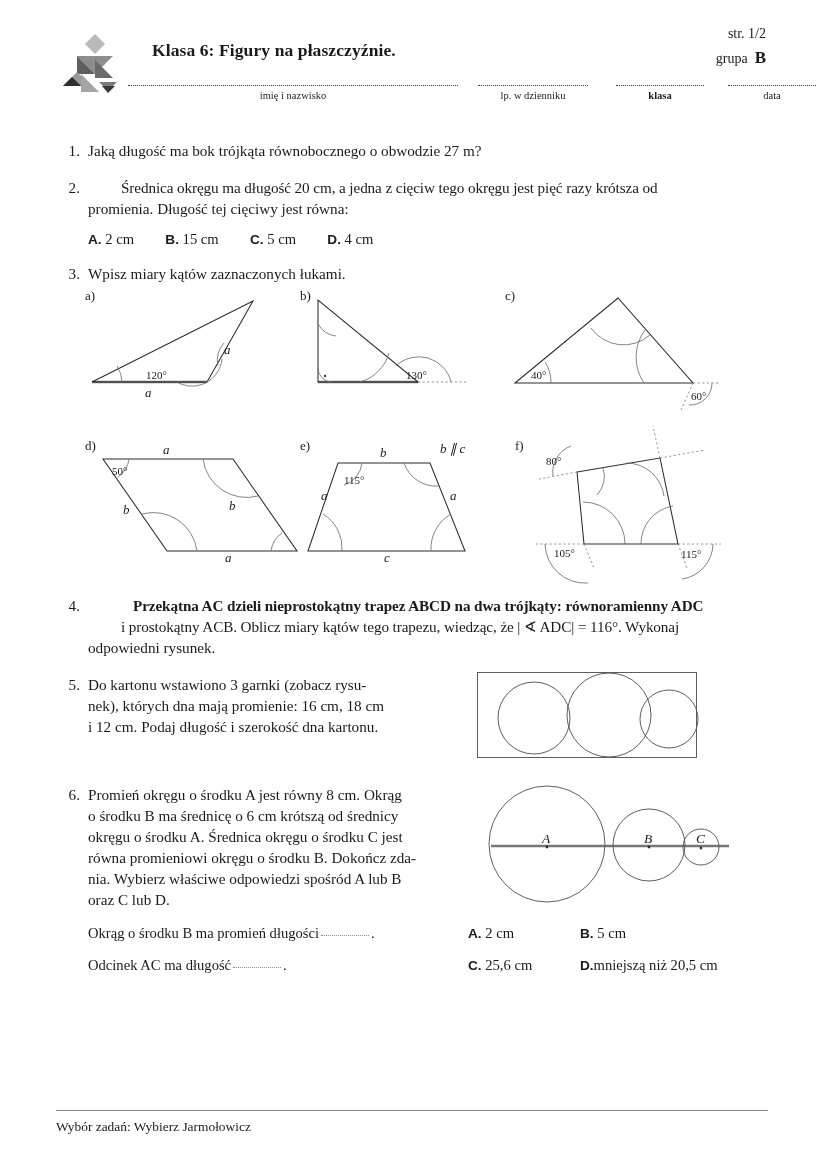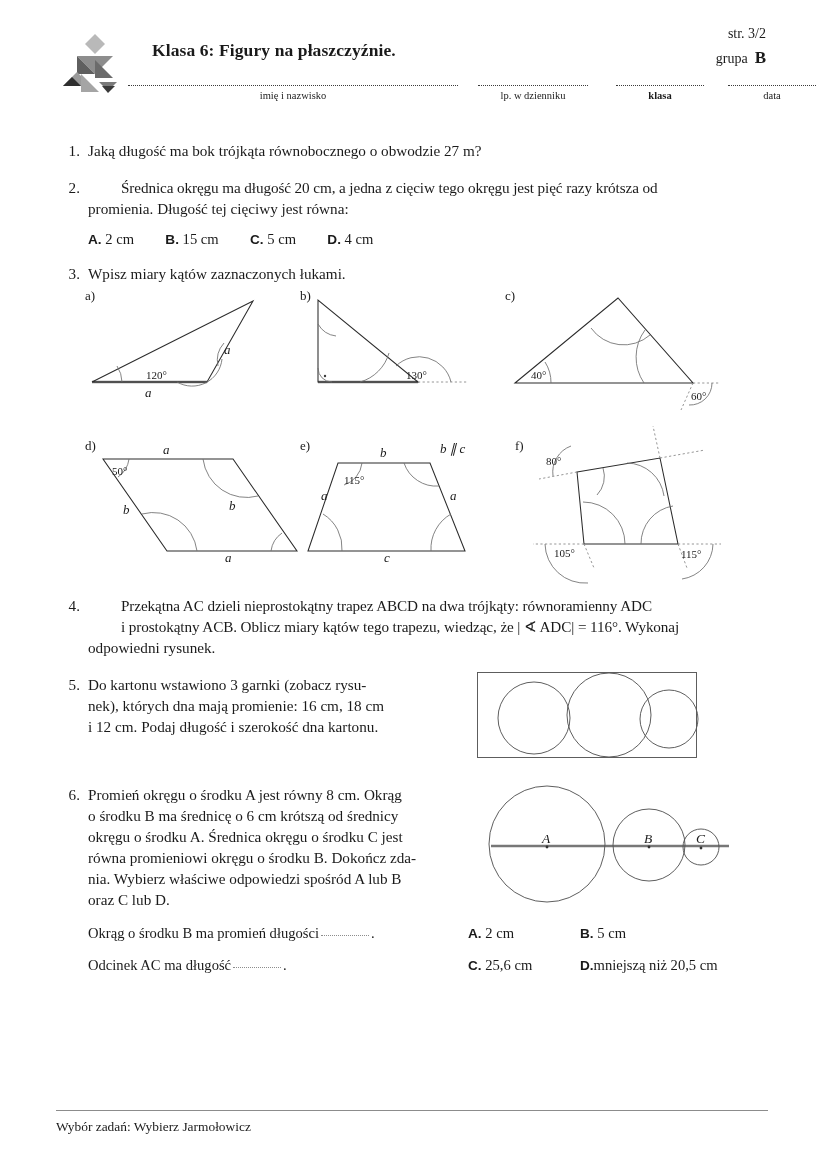--- a/index.html
+++ b/index.html
@@ -84,21 +84,21 @@
         <polygon points="40,30 58,48 40,48" fill="#6b6b6b"></polygon>
         <polygon points="8,56 22,42 36,56" fill="#9a9a9a"></polygon>
         <polygon points="8,56 17,47 26,56" fill="#2f2f2f"></polygon>
         <polygon points="26,44 44,62 26,62" fill="#a5a5a5"></polygon>
         <polygon points="44,52 62,52 53,61" fill="#7a7a7a"></polygon>
         <polygon points="47,56 60,56 53,63" fill="#3a3a3a"></polygon>
       </svg>
     </div>
 
     <div class="doc-title">Klasa 6: Figury na płaszczyźnie.</div>
-    <div class="str">str. 3/2</div>
+    <div class="str">str. 1/2</div>
     <div class="grupa-wrap">
       <span>grupa</span><span class="grupa-letter">B</span>
     </div>
 
     <div class="fieldrow">
       <div class="field f1">
         <div class="dots"></div>
         <div class="fieldlabel">imię i nazwisko</div>
       </div>
       <div class="field f2">
@@ -250,21 +250,21 @@
       <path class="thin" d="M30,112 A40,40 0 0 0 73,151"></path>
       <path class="thin" d="M198,112 A36,36 0 0 1 167,147"></path>
       <text class="ang" x="31" y="33">80°</text>
       <text class="ang" x="39" y="125">105°</text>
       <text class="ang" x="166" y="126">115°</text>
     </svg>
   </div>
 
   <div class="ex" style="left:0;top:596px;width:828px;">
     <div class="num" style="left:58px;top:0;">4.</div>
-    <div class="body-txt tight" style="left:88px;top:0;">Przekątna AC dzieli nieprostokątny trapez ABCD na dwa trójkąty: równoramienny ADC</div>
+    <div class="body-txt tight" style="left:100px;top:0;font-weight:bold;">Przekątna AC dzieli nieprostokątny trapez ABCD na dwa trójkąty: równoramienny ADC</div>
     <div class="body-txt tight" style="left:88px;top:21px;">i prostokątny ACB. Oblicz miary kątów tego trapezu, wiedząc, że | ∢ ADC| = 116°. Wykonaj</div>
     <div class="body-txt" style="left:88px;top:42px;text-align:center;">odpowiedni rysunek.</div>
   </div>
 
   <div class="ex" style="left:0;top:675px;width:828px;">
     <div class="num" style="left:58px;top:0;">5.</div>
     <div class="body-txt" style="left:88px;top:0;">Do kartonu wstawiono 3 garnki (zobacz rysu-</div>
     <div class="body-txt" style="left:88px;top:21px;">nek), których dna mają promienie: 16 cm, 18 cm</div>
     <div class="body-txt" style="left:88px;top:42px;">i 12 cm. Podaj długość i szerokość dna kartonu.</div>
   </div>

